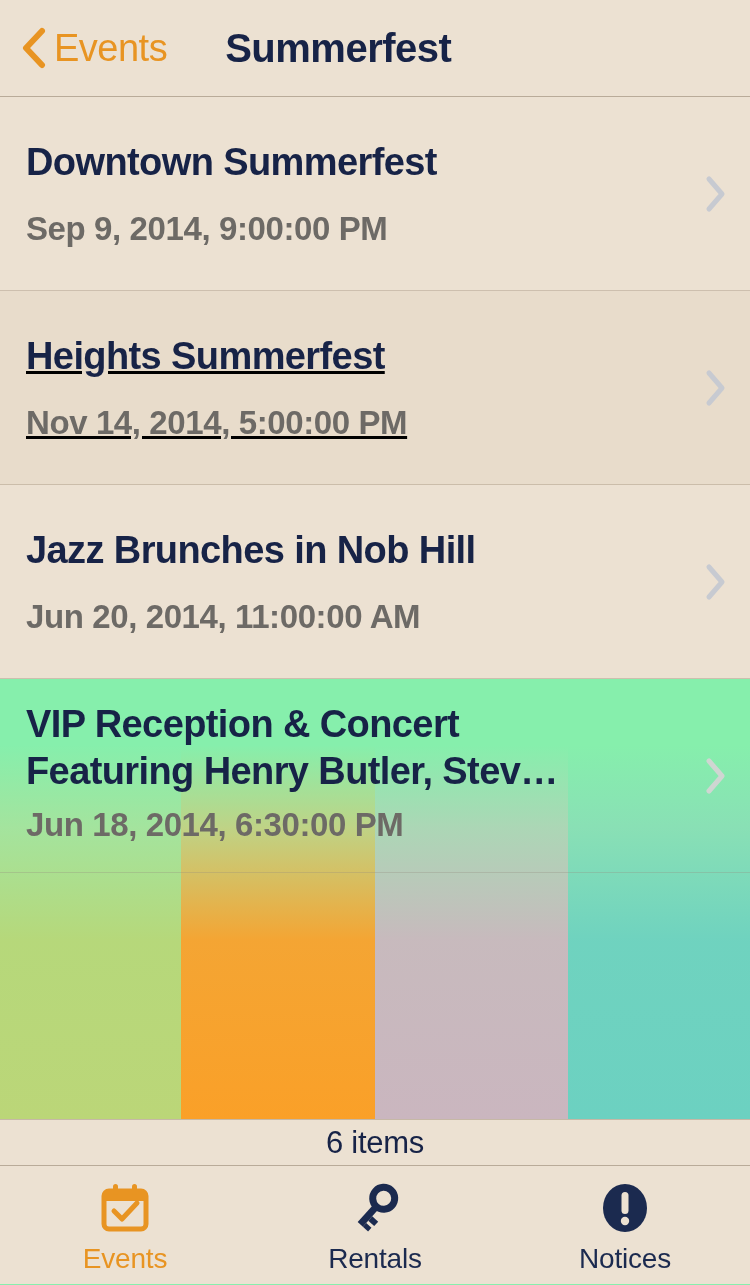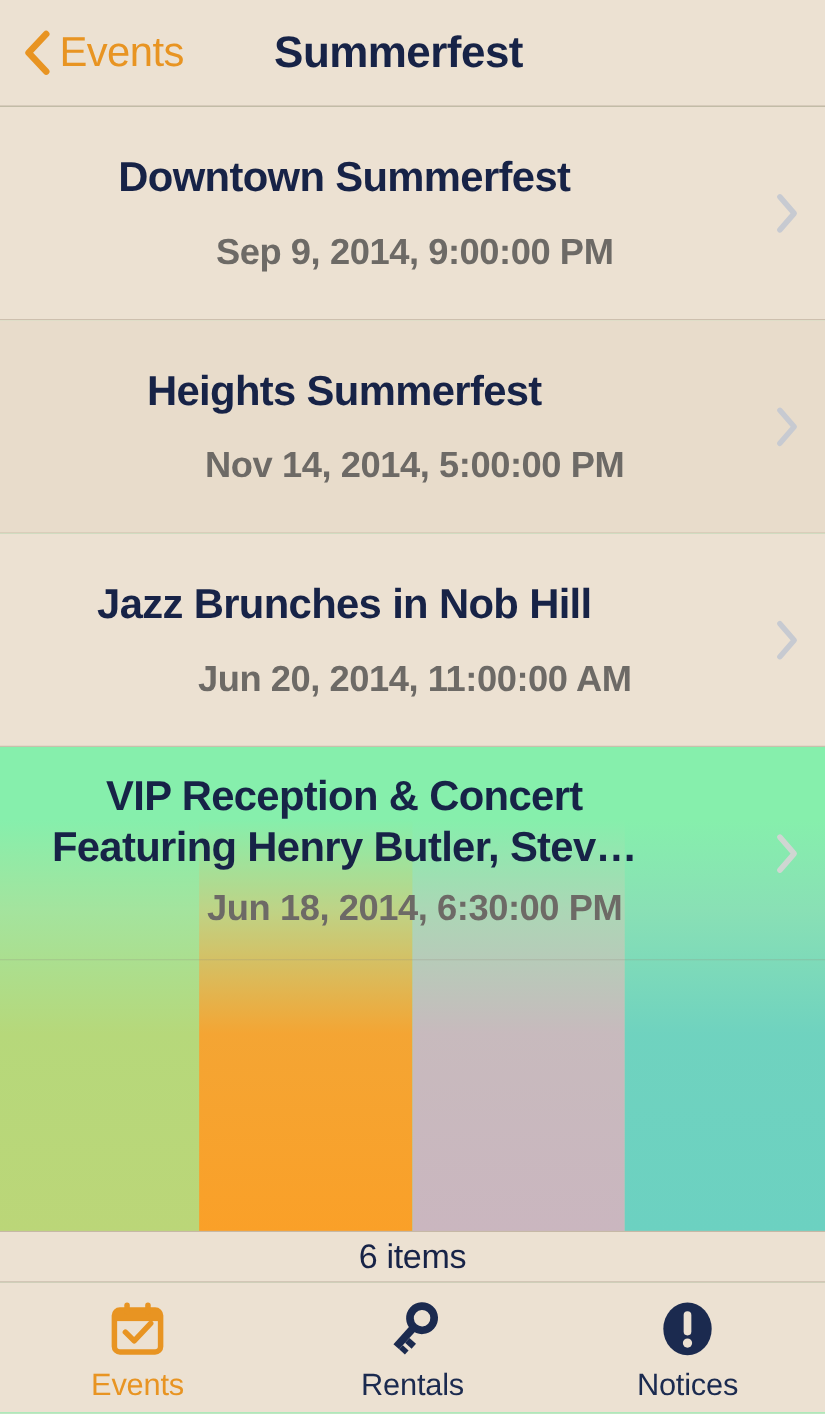--- a/index.html
+++ b/index.html
@@ -57,42 +57,41 @@
   #back-label {
     color:#e89422;
     font-size:38px;
     letter-spacing:-0.5px;
     line-height:1;
   }
   #nav-title {
     color:#172347;
     font-size:40px;
     font-weight:bold;
-    margin-left:82px;
+    margin-left:58px;
     letter-spacing:-0.5px;
   }
 
   
   #list {
     position:relative; z-index:2;
     height:1022px;
   }
   .row {
     position:relative;
     height:194px;
     padding:0 22px 0 26px;
     display:flex;
     flex-direction:column;
     justify-content:center;
     border-bottom:1px solid rgba(168,151,130,0.45);
     cursor:pointer;
-    text-align:center;
   }
   .row.row-opaque { background:#ece1d2; }
-  .row.row-tint   { background:#e8dccb; }
+  .row.row-tint   { background:#e8dccb;text-decoration:underline; }
   .row.row-clear  { background:transparent; border-bottom-color:rgba(150,140,125,0.30); }
   .row-title {
     color:#172347;
     font-size:38px;
     font-weight:bold;
     letter-spacing:-0.6px;
     line-height:1.22;
     padding-right:66px;
     max-width:640px;
   }

